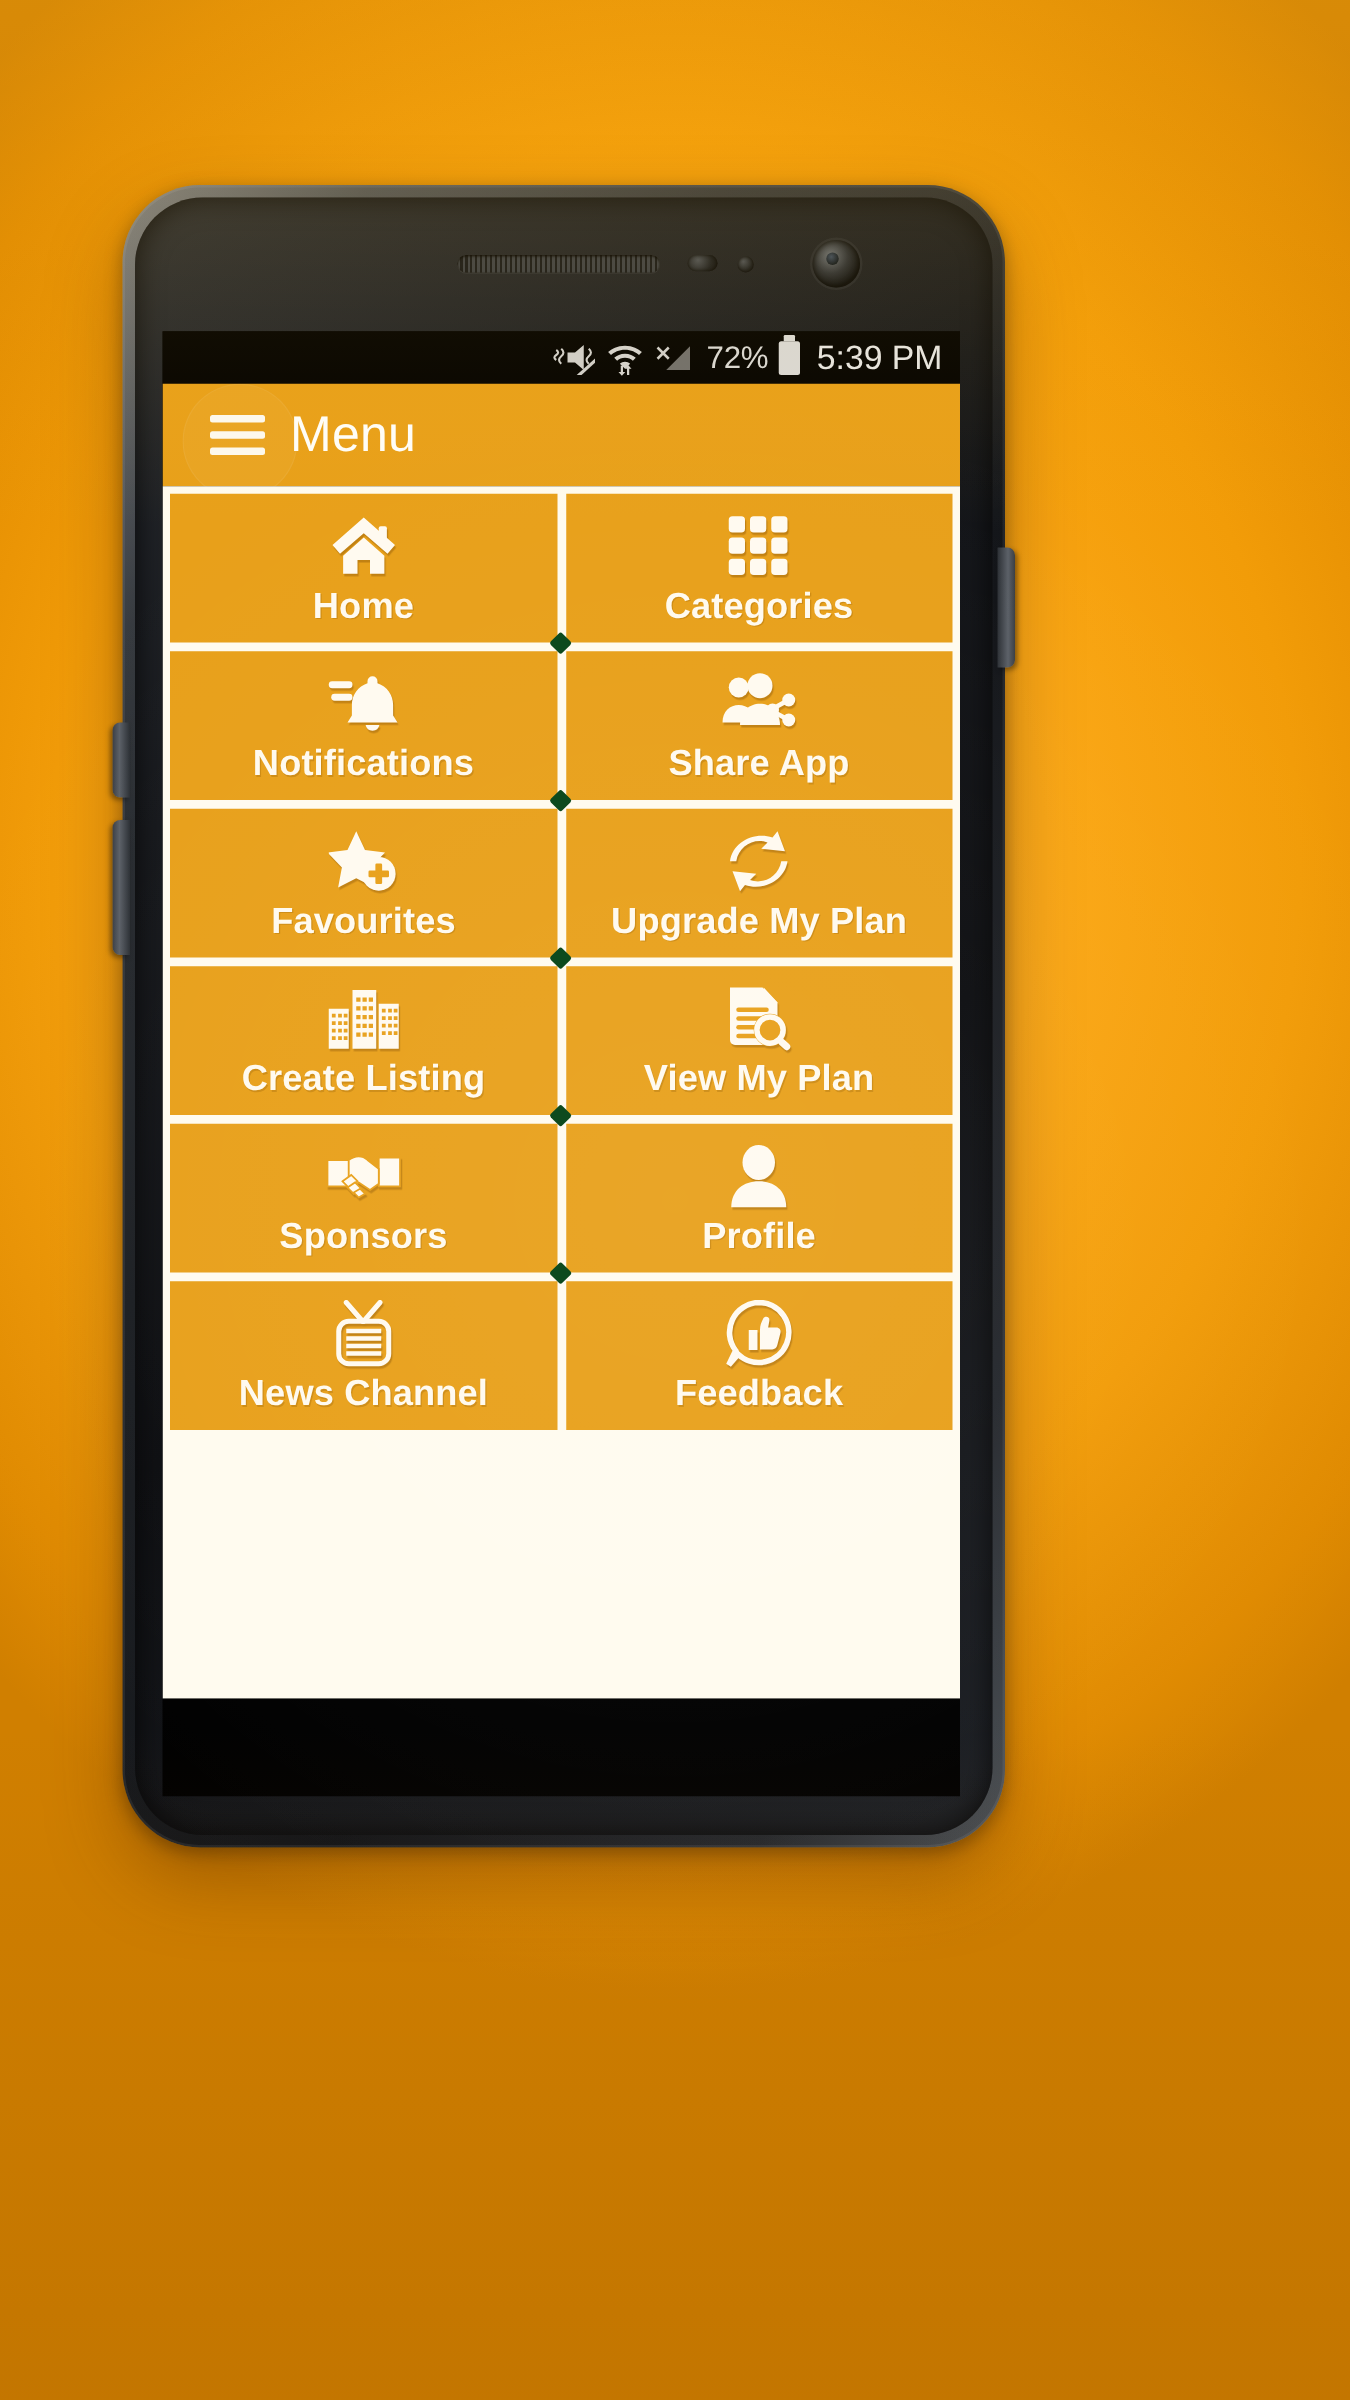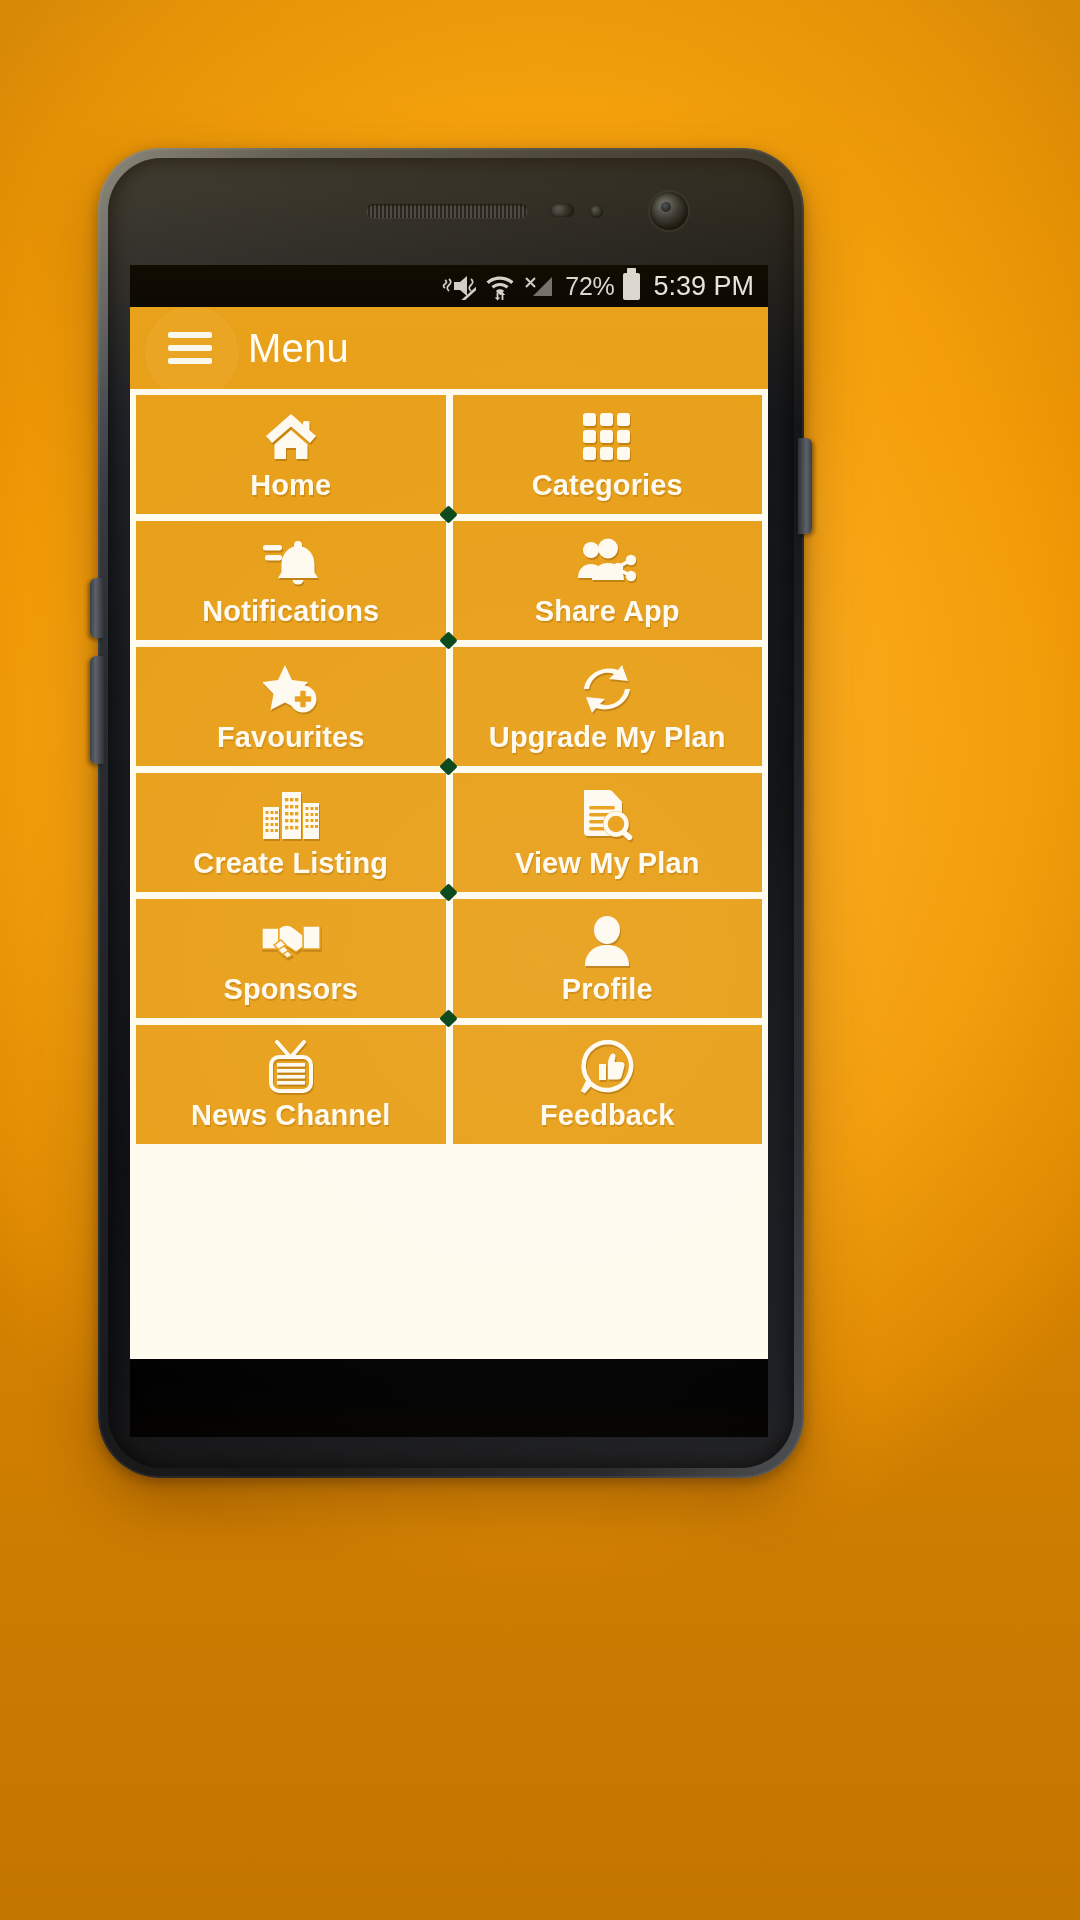--- a/index.html
+++ b/index.html
@@ -145,21 +145,21 @@
   }
   #hamburger-icon {
     position:relative; z-index:2;
     width: 44px; height: 32px;
     display:flex; flex-direction:column; justify-content:space-between;
     margin-left: 12px;
   }
   #hamburger-icon span { display:block; height:6px; background:#fdf8ec; border-radius:2px; }
   #app-bar-title {
     position:relative; z-index:2;
-    margin-left: 36px;
+    margin-left: 20px;
     color:#fffdf6; font-size: 40px; font-weight: 400;
     letter-spacing: 0.2px;
   }
 
   
   #menu-grid {
     position:relative;
     background: #FFFBEF;
     display:grid;
     grid-template-columns: 1fr 1fr;

